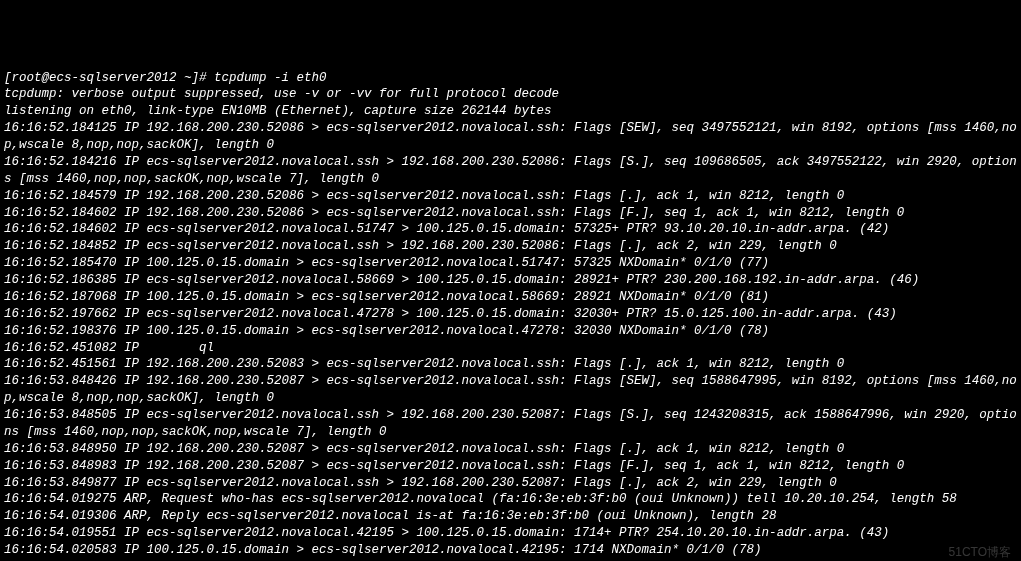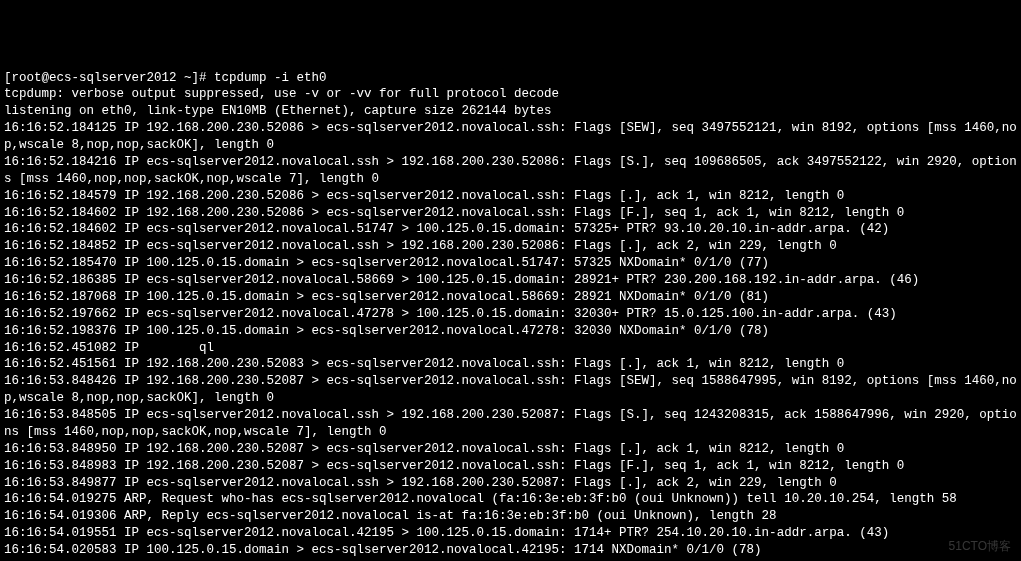--- a/index.html
+++ b/index.html
@@ -15,25 +15,26 @@
       line-height: 1.35;
       padding: 2px 4px;
       width: 1021px;
       height: 561px;
       overflow: hidden;
       white-space: pre-wrap;
       word-break: break-all;
     }
     .terminal-line {
       display: block;
+      font-style: italic;
     }
     .watermark {
       position: absolute;
       right: 10px;
-      bottom: 7px;
+      bottom: 1px;
       color: rgba(180,180,180,0.3);
       font-size: 12px;
       font-family: sans-serif;
     }
   </style>
 </head>
 <body>
 
 
 

